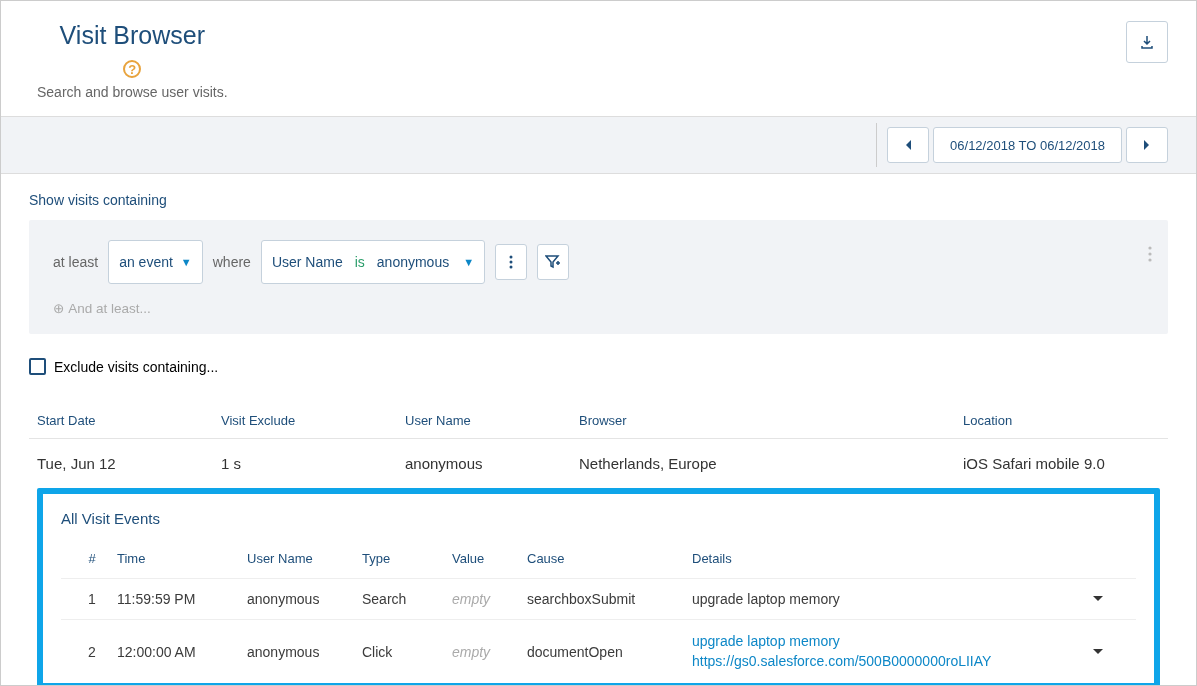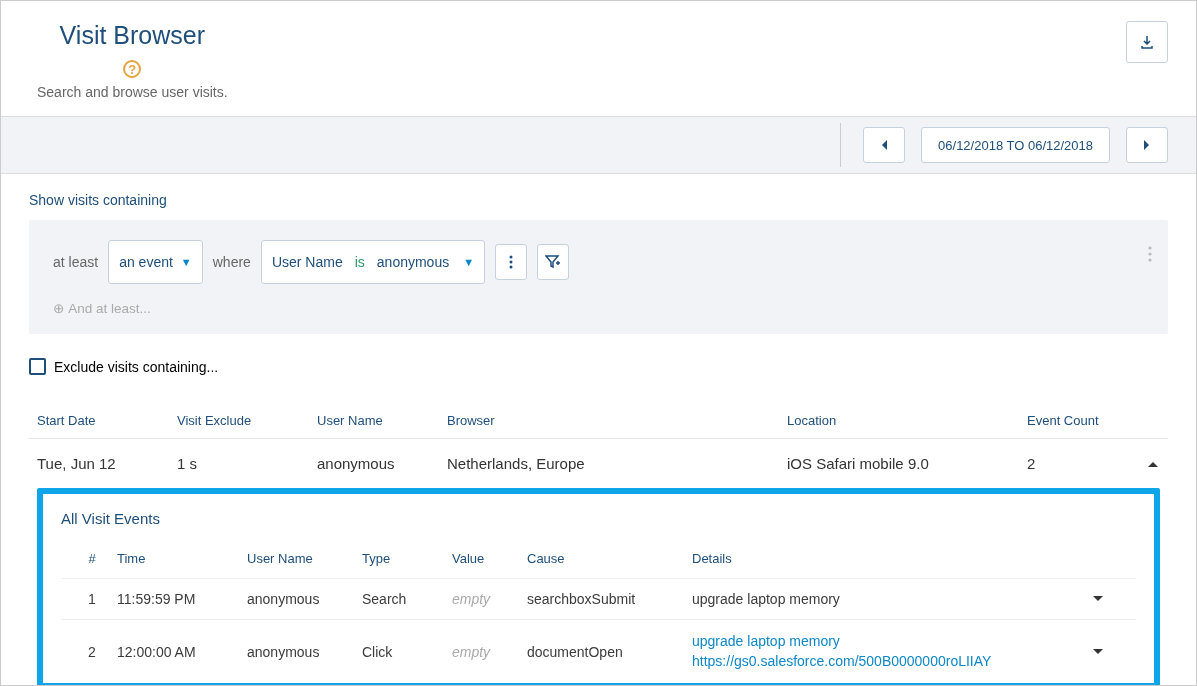--- a/index.html
+++ b/index.html
@@ -61,21 +61,21 @@
   color: #1e4e7a;
 }
 .toolbar {
   background: #f1f3f6;
   border-top: 1px solid #ddd;
   border-bottom: 1px solid #ddd;
   padding: 10px 28px;
   display: flex;
   justify-content: flex-end;
   align-items: center;
-  gap: 16px;
+  gap: 4px;
 }
 .nav-btn {
   width: 42px;
   height: 36px;
   border: 1px solid #c5d1dc;
   background: #fff;
   border-radius: 3px;
   display: flex;
   align-items: center;
   justify-content: center;
@@ -182,20 +182,21 @@
   cursor: pointer;
 }
 .table {
   margin-top: 28px;
 }
 .thead, .trow {
   display: grid;
   grid-template-columns: 140px 140px 130px 340px 240px 120px 30px;
   align-items: center;
   padding: 10px 8px;
+  gap: 44px;
 }
 .thead {
   color: #1e4e7a;
   font-size: 13px;
   border-bottom: 1px solid #e4e4e4;
 }
 .trow {
   font-size: 15px;
   color: #333;
   padding-top: 16px;

